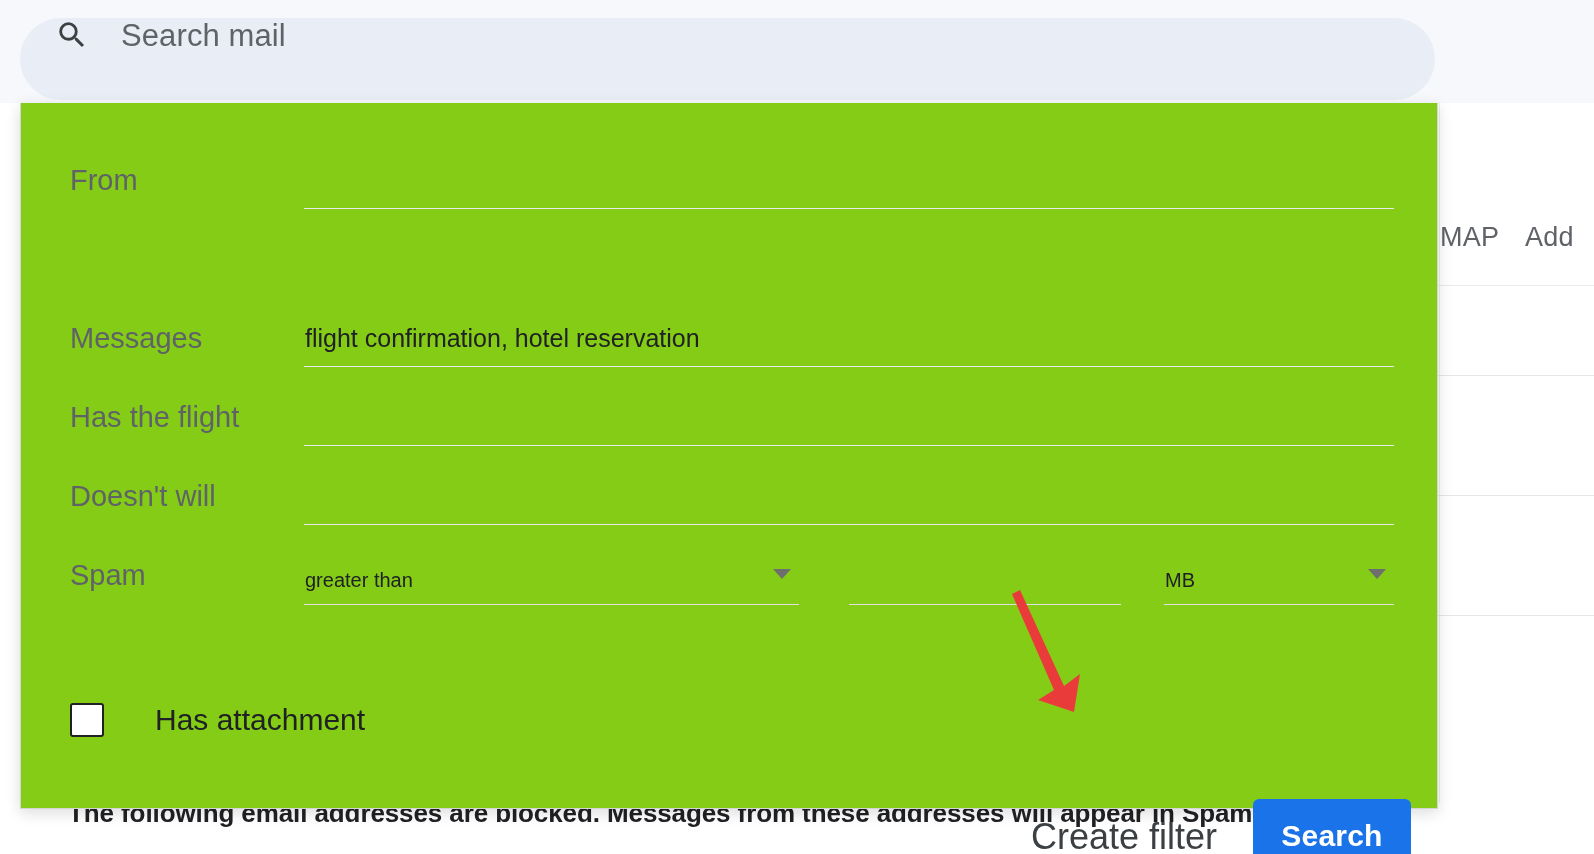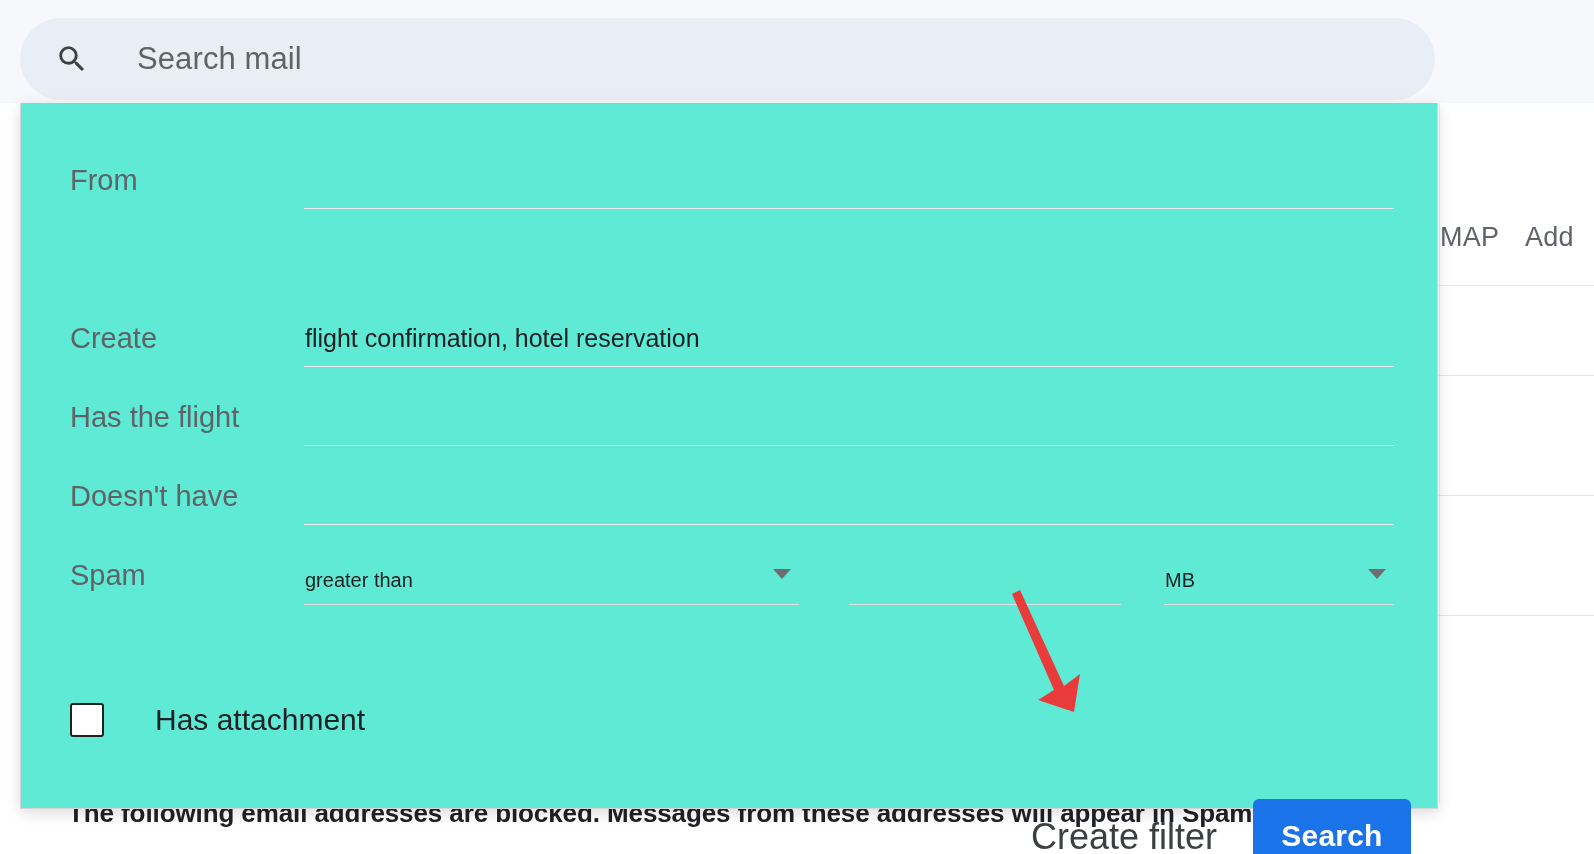--- a/index.html
+++ b/index.html
@@ -81,24 +81,23 @@
   
   .searchbar {
     position: absolute;
     left: 20px;
     top: 18px;
     width: 1415px;
     height: 82px;
     background: #e9eef6;
     border-radius: 41px;
     display: flex;
-    align-items: center;
+    align-items: flex-start;
     box-sizing: border-box;
     padding-left: 35px;
-    gap: 16px;
   }
   .search-icon {
     width: 34px;
     height: 34px;
     flex: 0 0 auto;
     display: block;
   }
   .search-placeholder {
     margin-left: 32px;
     font-size: 31px;
@@ -106,21 +105,21 @@
     letter-spacing: .1px;
   }
 
   
   .panel {
     position: absolute;
     left: 20px;
     top: 103px;
     width: 1418px;
     height: 706px;
-    background: #5eead4;
+    background: #84cc16;
     border: 1px solid #d4d4d4;
     border-top: none;
     box-sizing: border-box;
     box-shadow: 0 4px 14px rgba(0,0,0,0.14);
   }
 
   .form {
     position: absolute;
     left: 0; top: 0;
     width: 100%; height: 100%;
@@ -291,37 +290,37 @@
       <div class="row" style="top:27px">
         <div class="row-label">From</div>
         <div class="row-field">
           <div class="value"></div>
           <div class="underline"></div>
         </div>
       </div>
 
 
       <div class="row" style="top:185px">
-        <div class="row-label">Create</div>
+        <div class="row-label">Messages</div>
         <div class="row-field">
           <div class="value">flight confirmation, hotel reservation</div>
           <div class="underline"></div>
         </div>
       </div>
 
       <div class="row" style="top:264px">
         <div class="row-label">Has the flight</div>
         <div class="row-field">
           <div class="value"></div>
           <div class="underline"></div>
         </div>
       </div>
 
       <div class="row" style="top:343px">
-        <div class="row-label">Doesn't have</div>
+        <div class="row-label">Doesn't will</div>
         <div class="row-field">
           <div class="value"></div>
           <div class="underline"></div>
         </div>
       </div>
 
       <div class="row size-row" style="top:422px">
         <div class="row-label">Spam</div>
 
         <div class="sel sel-op">

